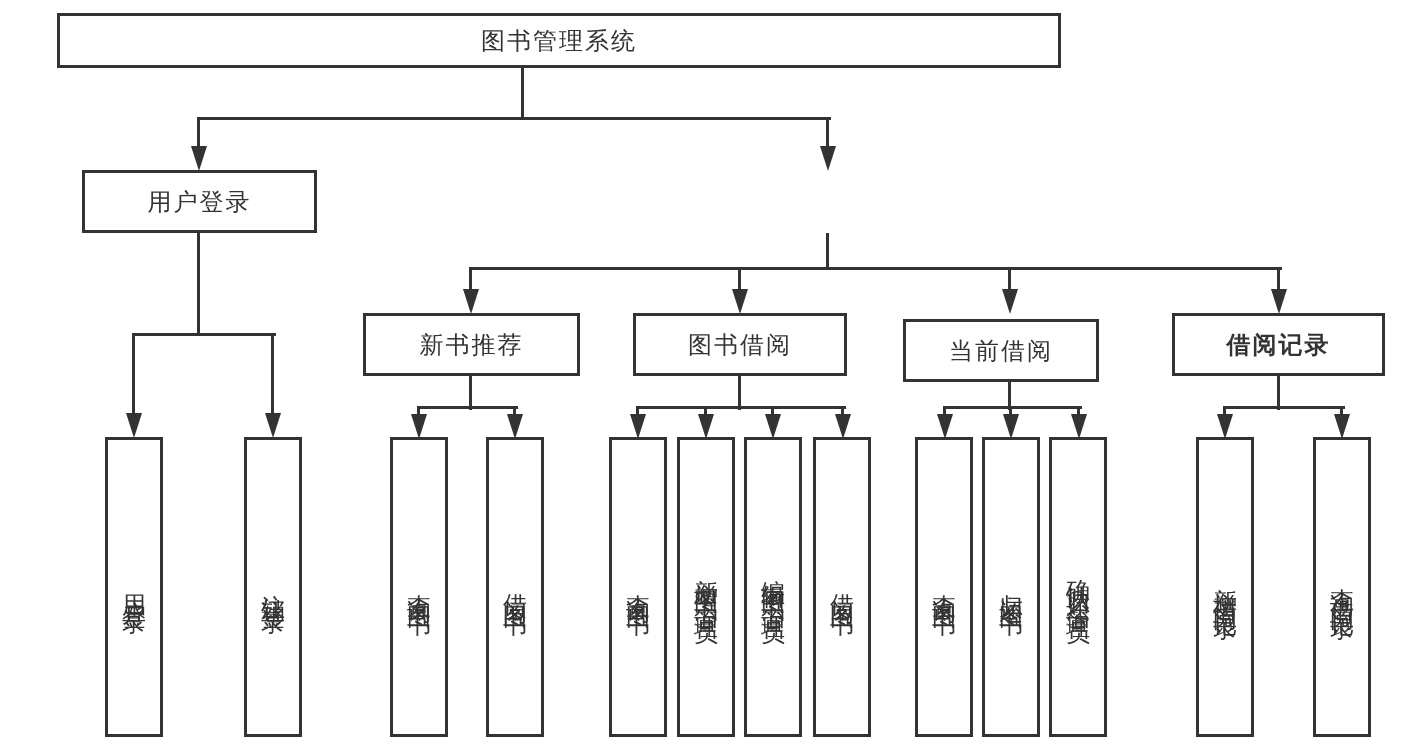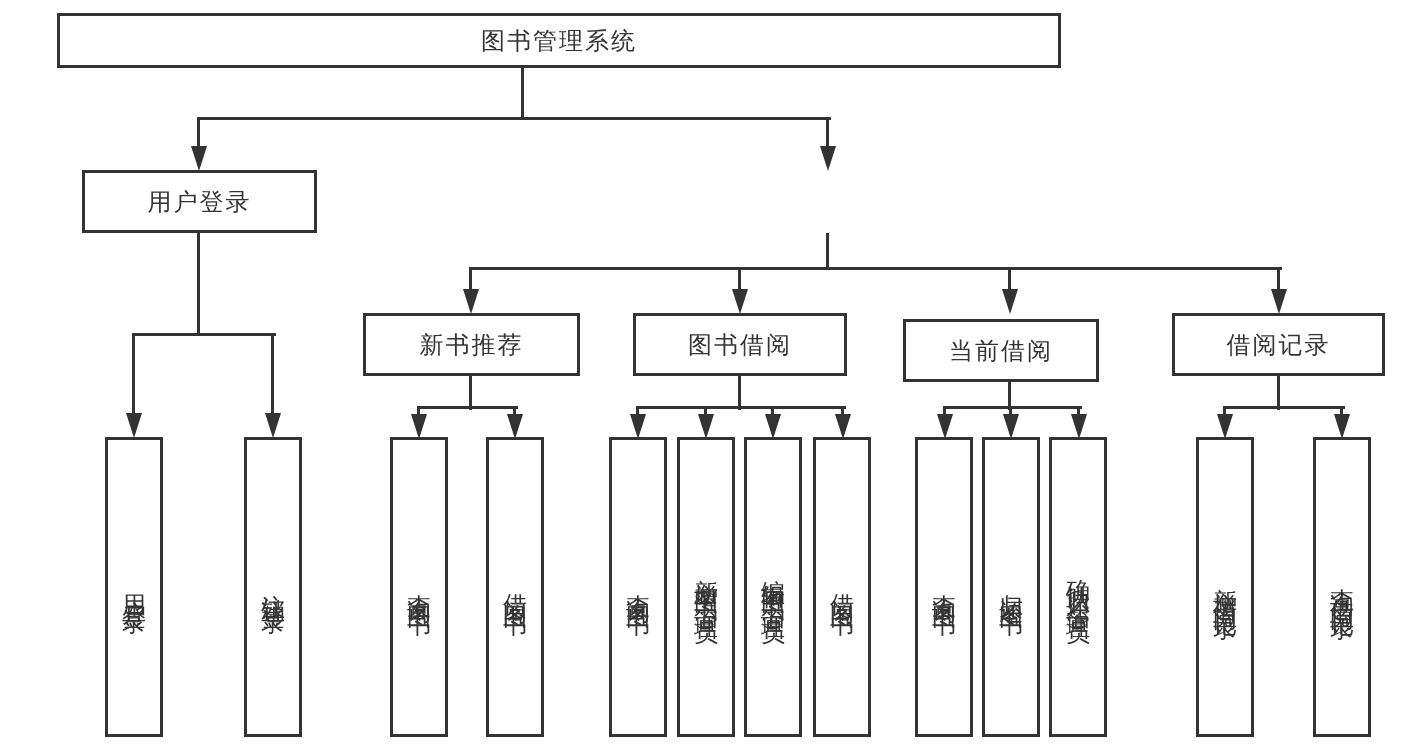--- a/index.html
+++ b/index.html
@@ -127,21 +127,21 @@
   <div class="vline" style="left:1340px; top:408px; height:12px;"></div>
   <div class="arrow" style="left:1334px; top:414px;"></div>
 
   <div class="box" style="left:21px; top:13px; width:1004px; height:55px;margin-left:36px;">图书管理系统</div>
 
   <div class="box" style="left:82px; top:170px; width:235px; height:63px;">用户登录</div>
 
   <div class="box" style="left:363px; top:313px; width:217px; height:63px;">新书推荐</div>
   <div class="box" style="left:633px; top:313px; width:214px; height:63px;">图书借阅</div>
   <div class="box" style="left:903px; top:313px; width:196px; height:63px;margin-top:6px;">当前借阅</div>
-  <div class="box" style="left:1172px; top:313px; width:213px; height:63px;">借阅记录</div>
+  <div class="box" style="left:1172px; top:313px; width:213px; height:63px;font-weight:bold;">借阅记录</div>
 
   <div class="box vbox" style="left:105px; top:437px; width:58px; height:300px;">用户登录</div>
   <div class="box vbox" style="left:244px; top:437px; width:58px; height:300px;">注销登录</div>
 
   <div class="box vbox" style="left:390px; top:437px; width:58px; height:300px;">查询图书</div>
   <div class="box vbox" style="left:486px; top:437px; width:58px; height:300px;">借阅图书</div>
 
   <div class="box vbox" style="left:609px; top:437px; width:58px; height:300px;">查询图书</div>
   <div class="box vbox" style="left:677px; top:437px; width:58px; height:300px;">新增图书（管理员）</div>
   <div class="box vbox" style="left:744px; top:437px; width:58px; height:300px;">编辑图书（管理员）</div>

